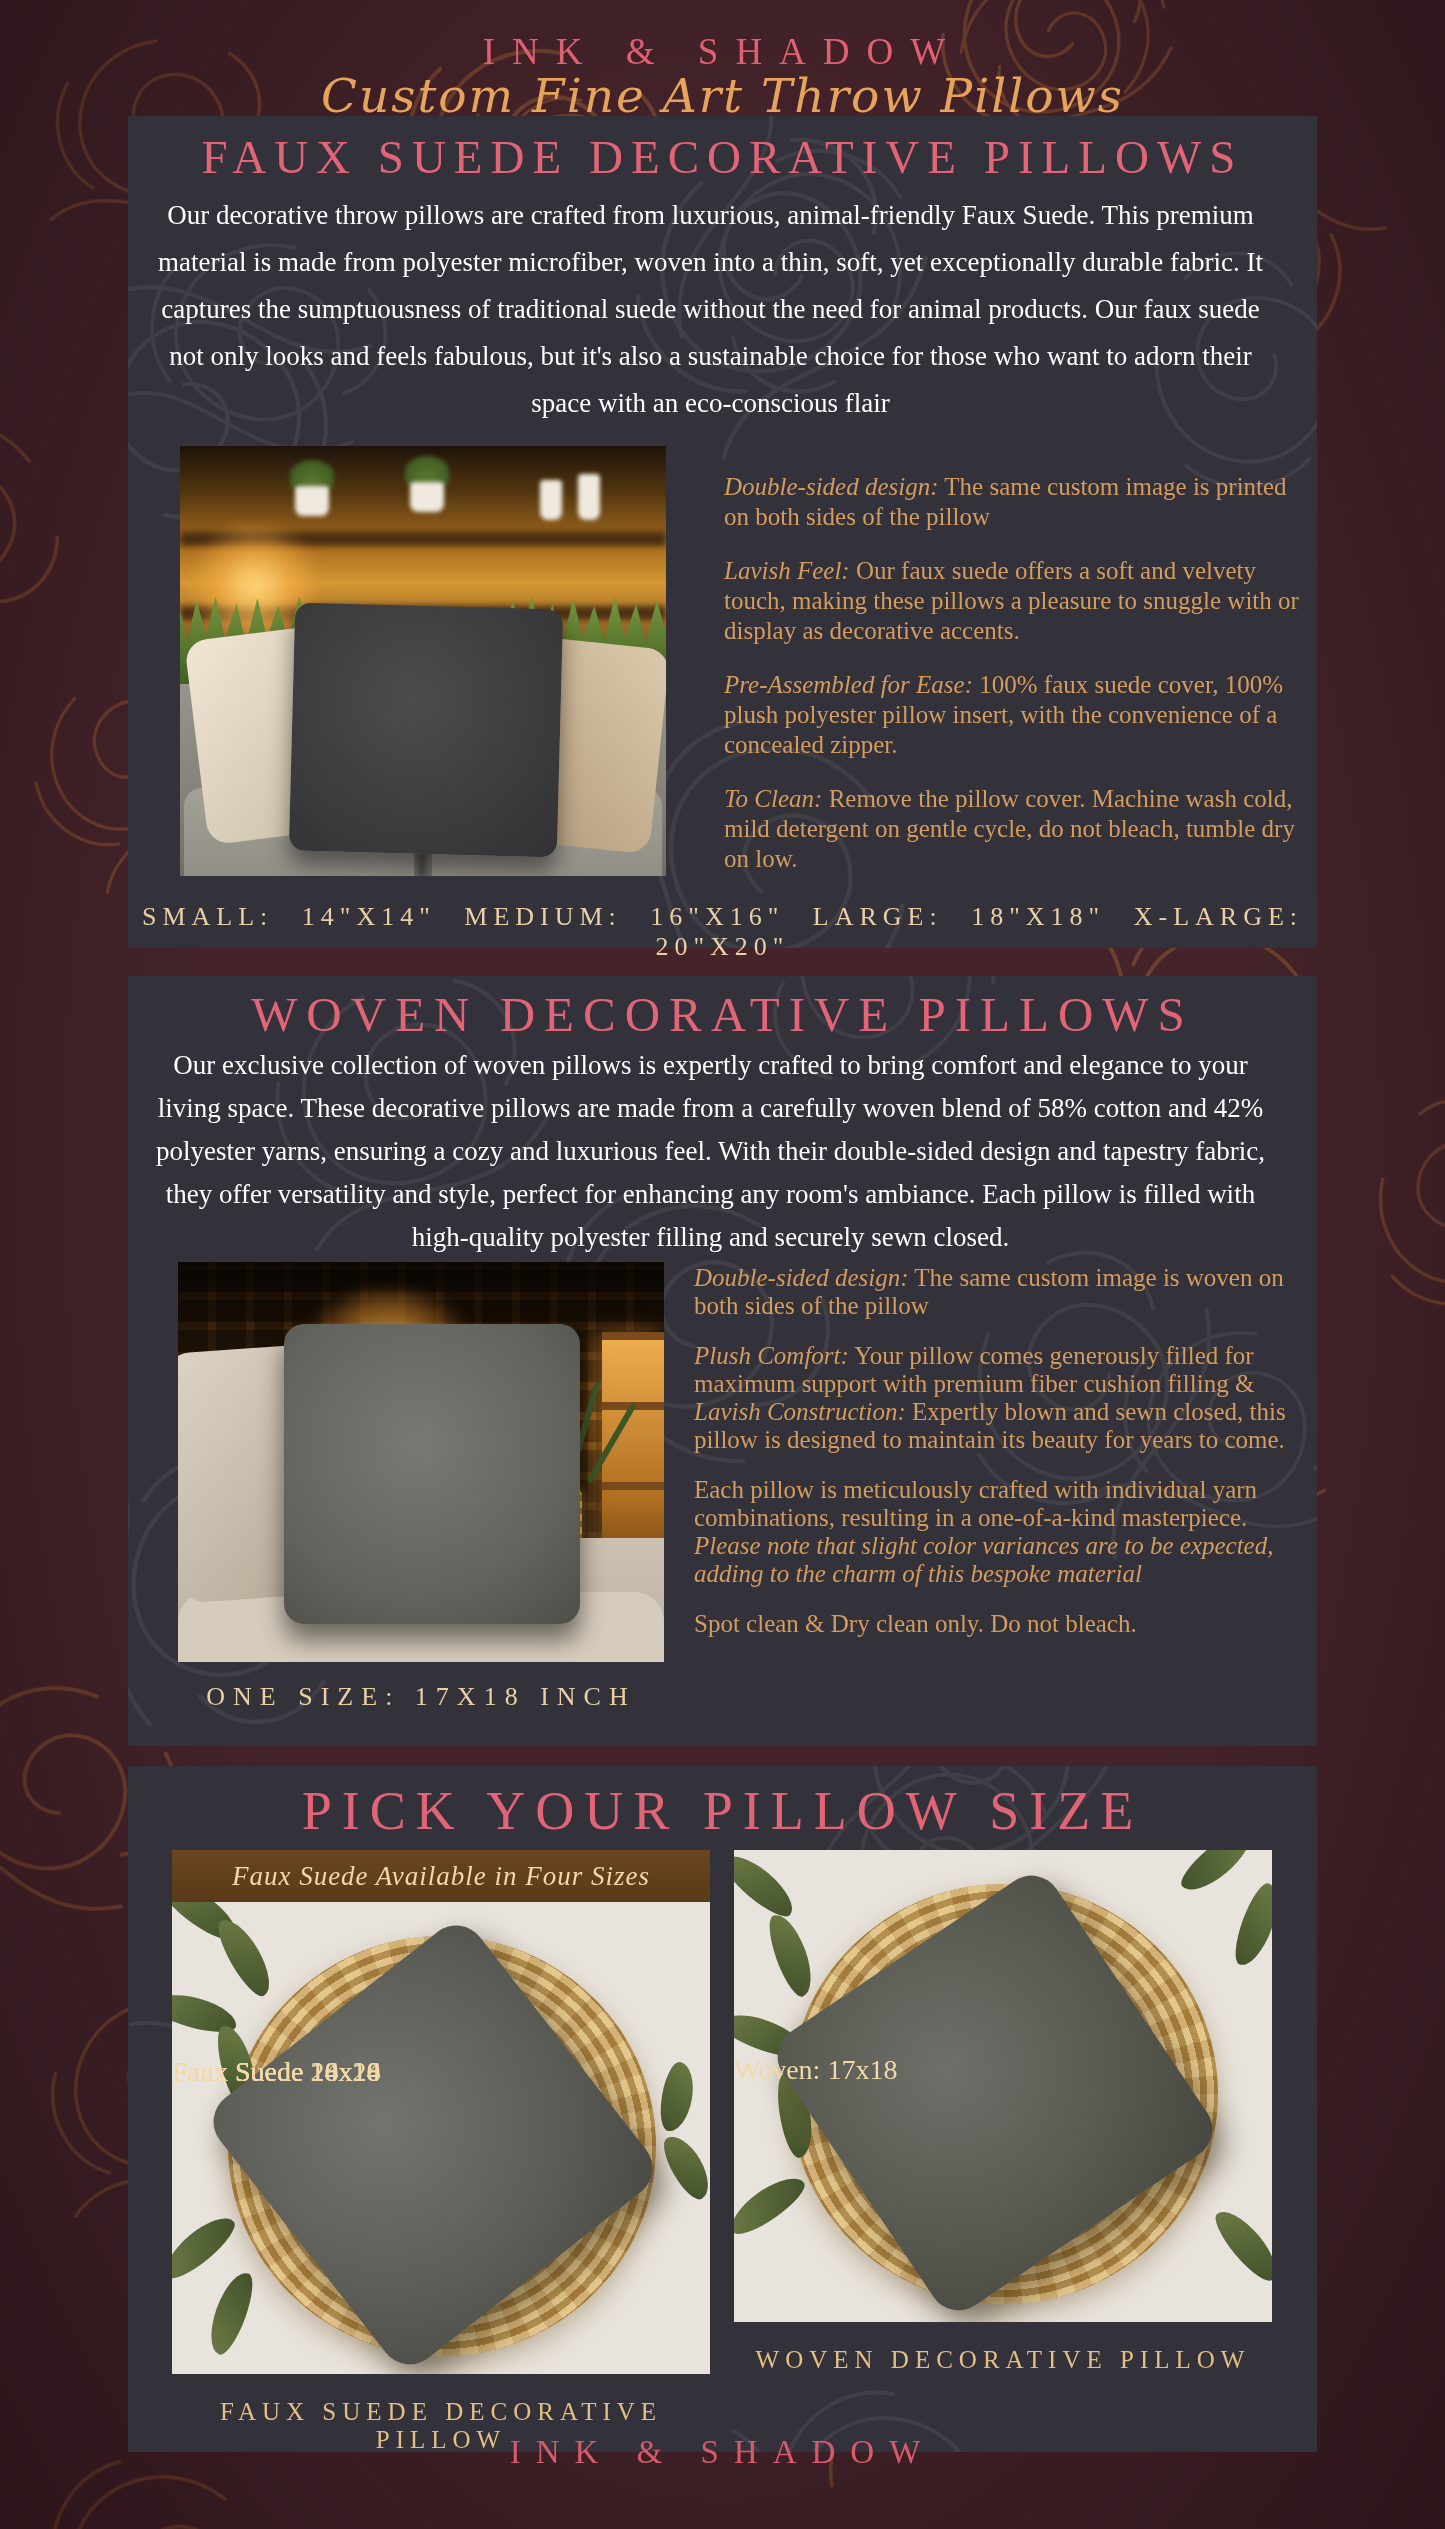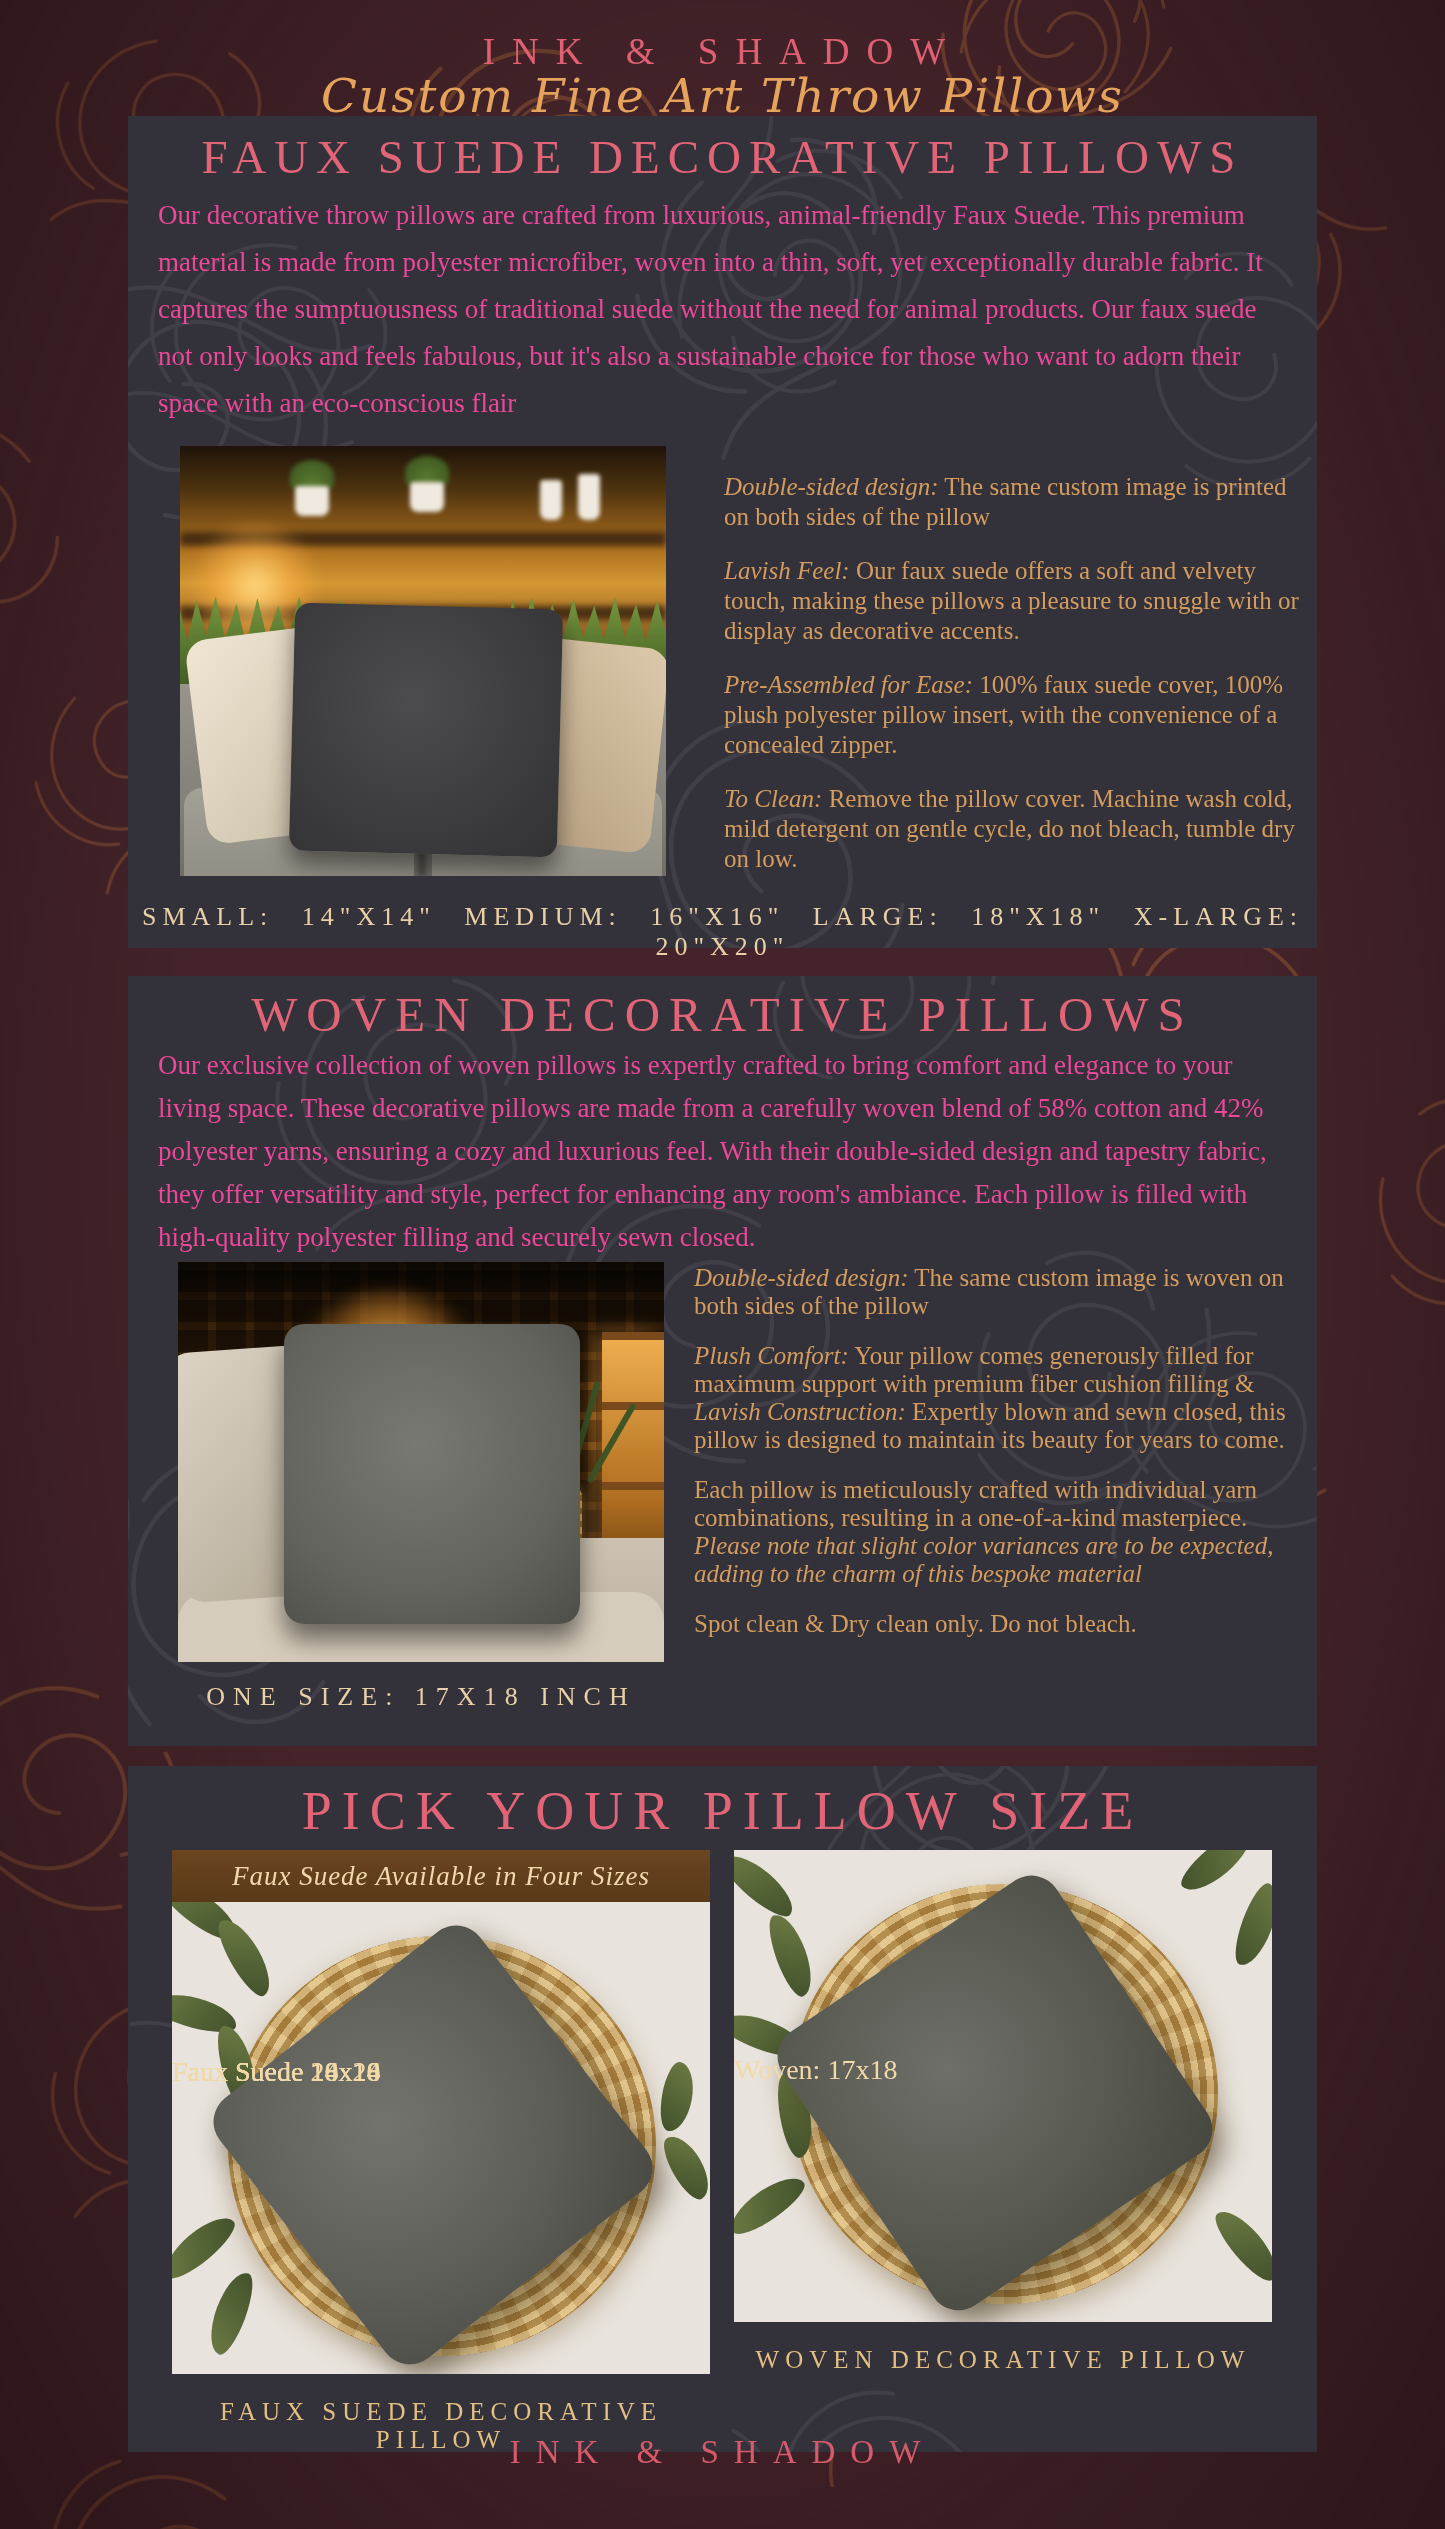--- a/index.html
+++ b/index.html
@@ -24,21 +24,21 @@
   .p2{top:976px;height:770px;}
   .p3{top:1766px;height:686px;}
   .panel svg.pp{position:absolute;inset:0;width:100%;height:100%;opacity:.85;}
 
   .h-pink{position:absolute;left:0;width:100%;text-align:center;color:#e26577;
         font-weight:400;z-index:2;}
   .h1{top:14px;font-size:47px;letter-spacing:8px;}
   .h2{top:10px;font-size:49px;letter-spacing:9px;}
   .h3{top:14px;font-size:54px;letter-spacing:10px;}
 
-  .intro{position:absolute;left:30px;width:1129px;color:#ec4899;z-index:2;}
+  .intro{position:absolute;left:18px;width:1129px;text-align:center;color:#ffffff;z-index:2;}
   .intro1{top:76px;font-size:27px;line-height:47px;}
   .intro2{top:68px;font-size:27px;line-height:43px;}
 
   .feats{position:absolute;z-index:2;color:#d49c5e;}
   .feats1{left:566px;top:356px;width:586px;font-size:25px;line-height:30px;margin-left:30px;}
   .feats2{left:566px;top:288px;width:596px;font-size:25px;line-height:28px;}
   .feats p{margin:0 0 24px 0;}
   .feats2 p{margin:0 0 22px 0;}
   .feats em{font-style:italic;}
 

